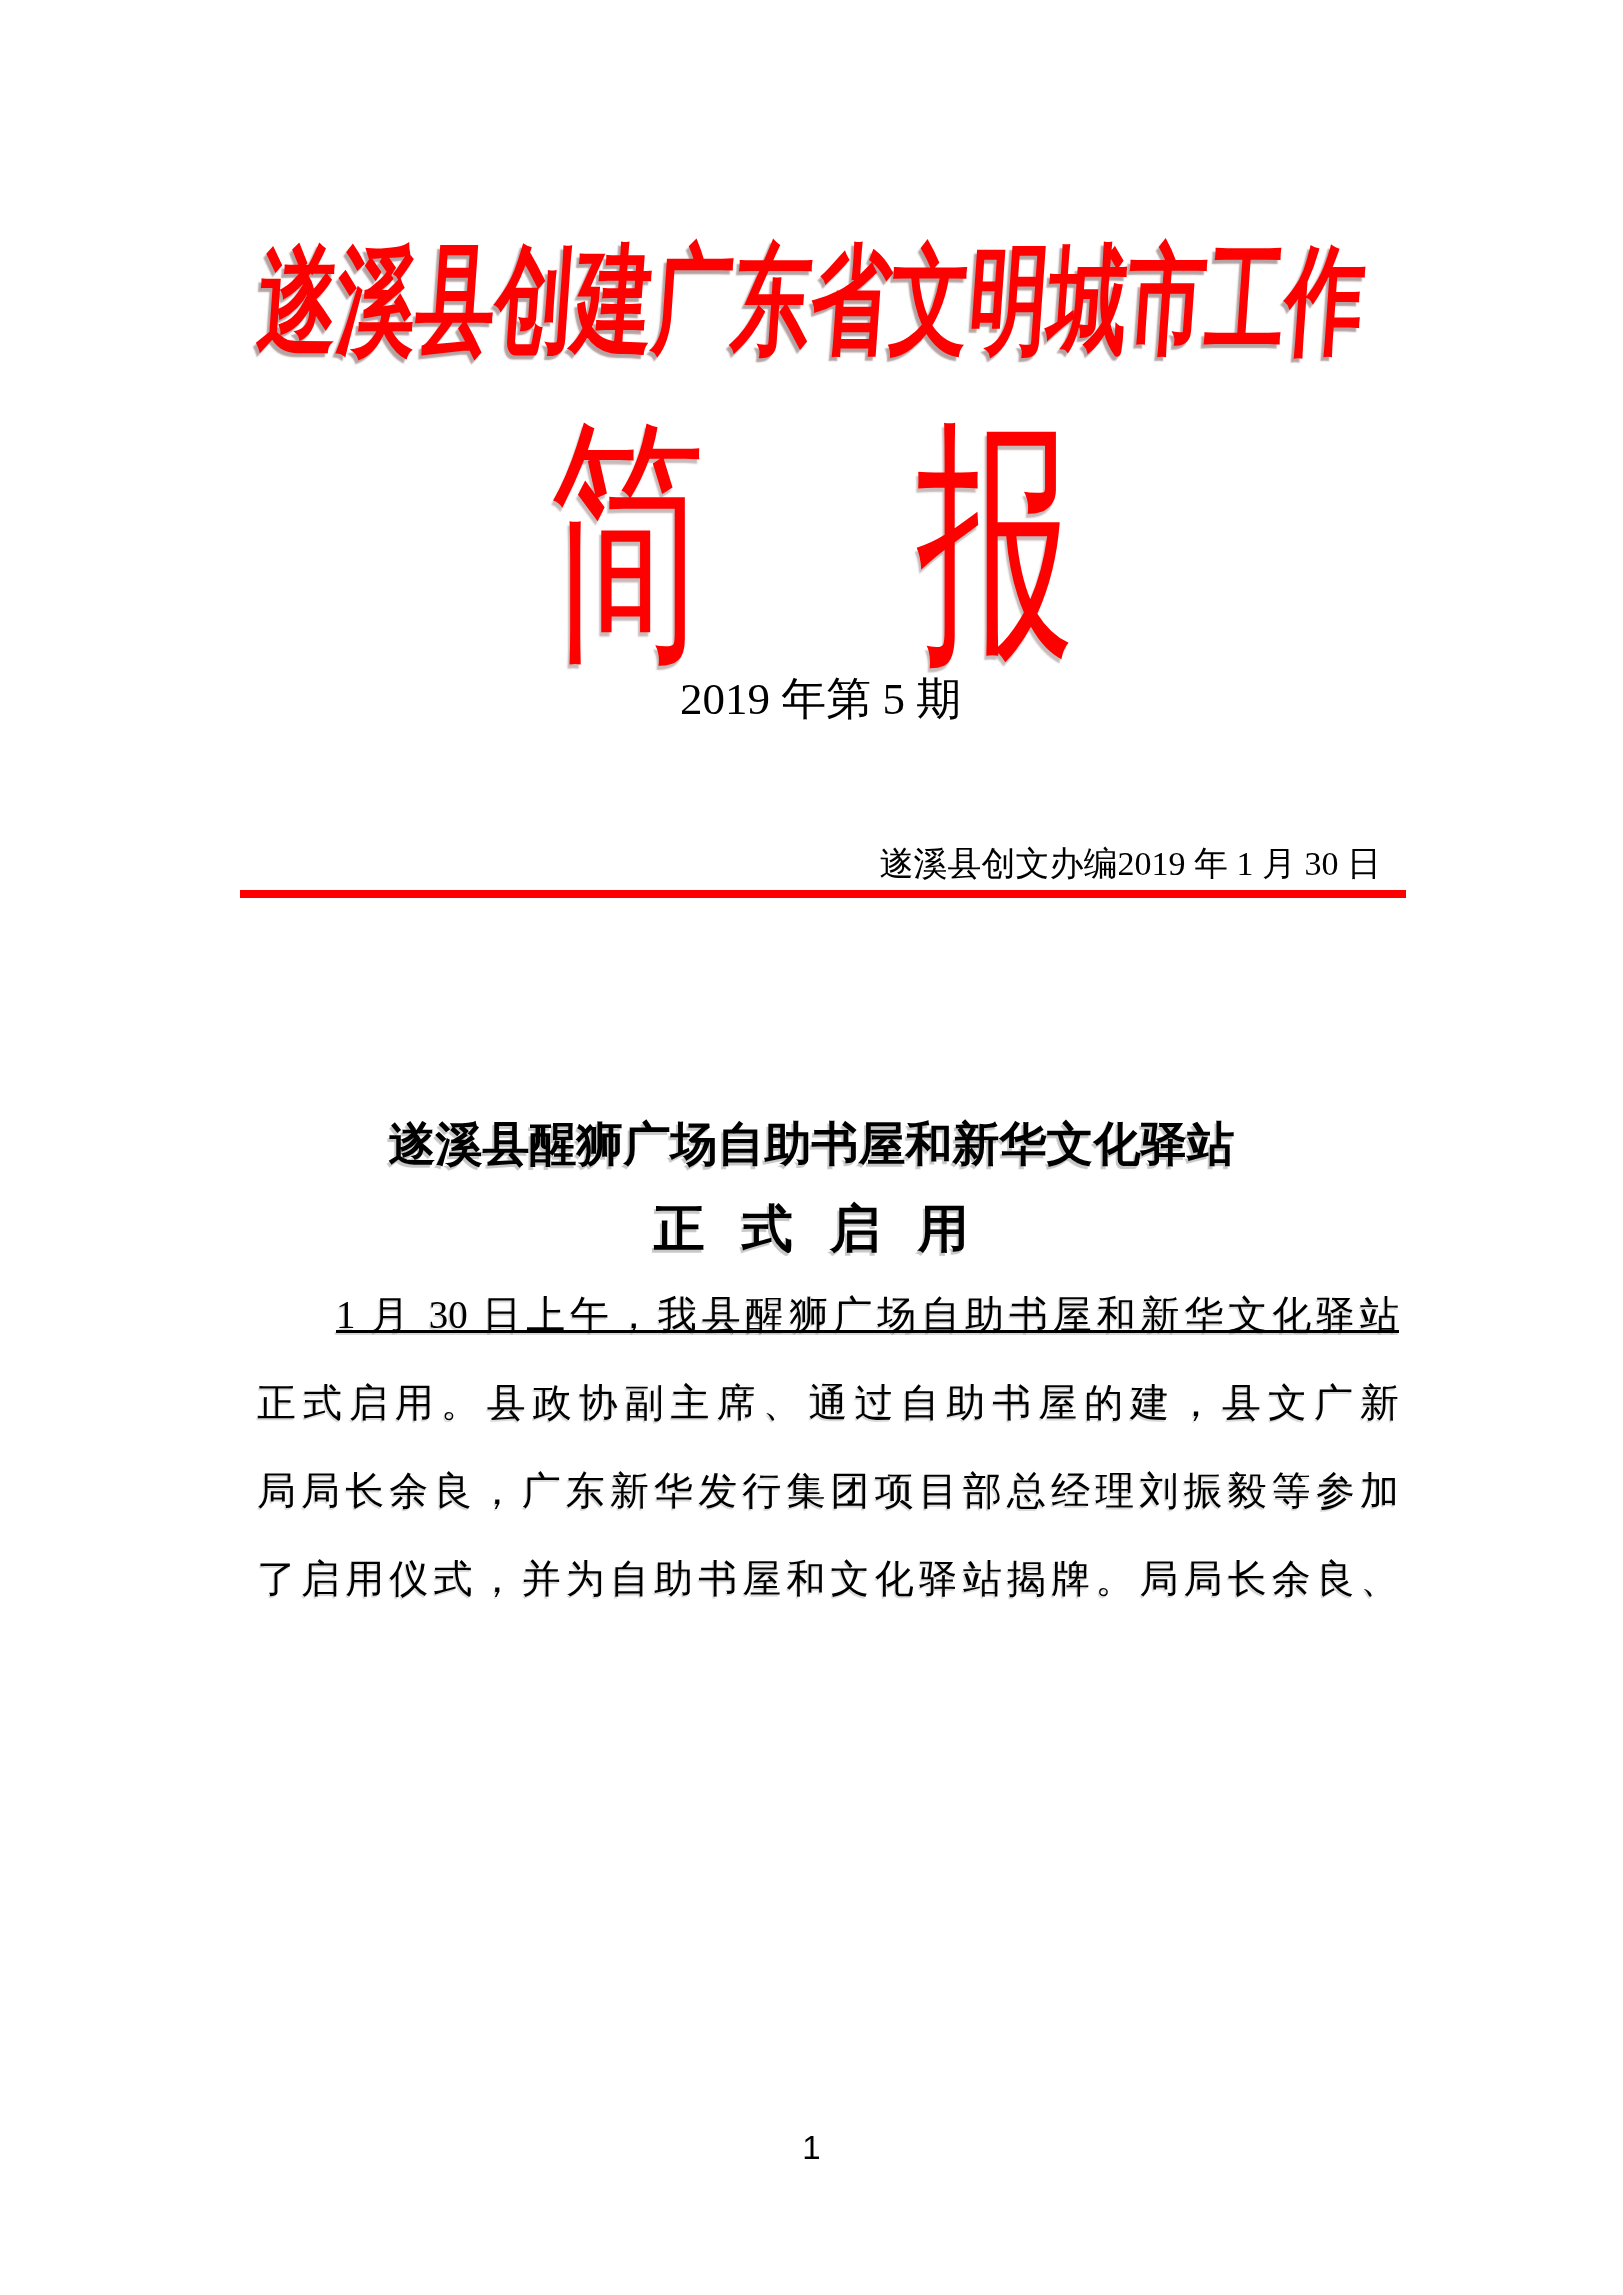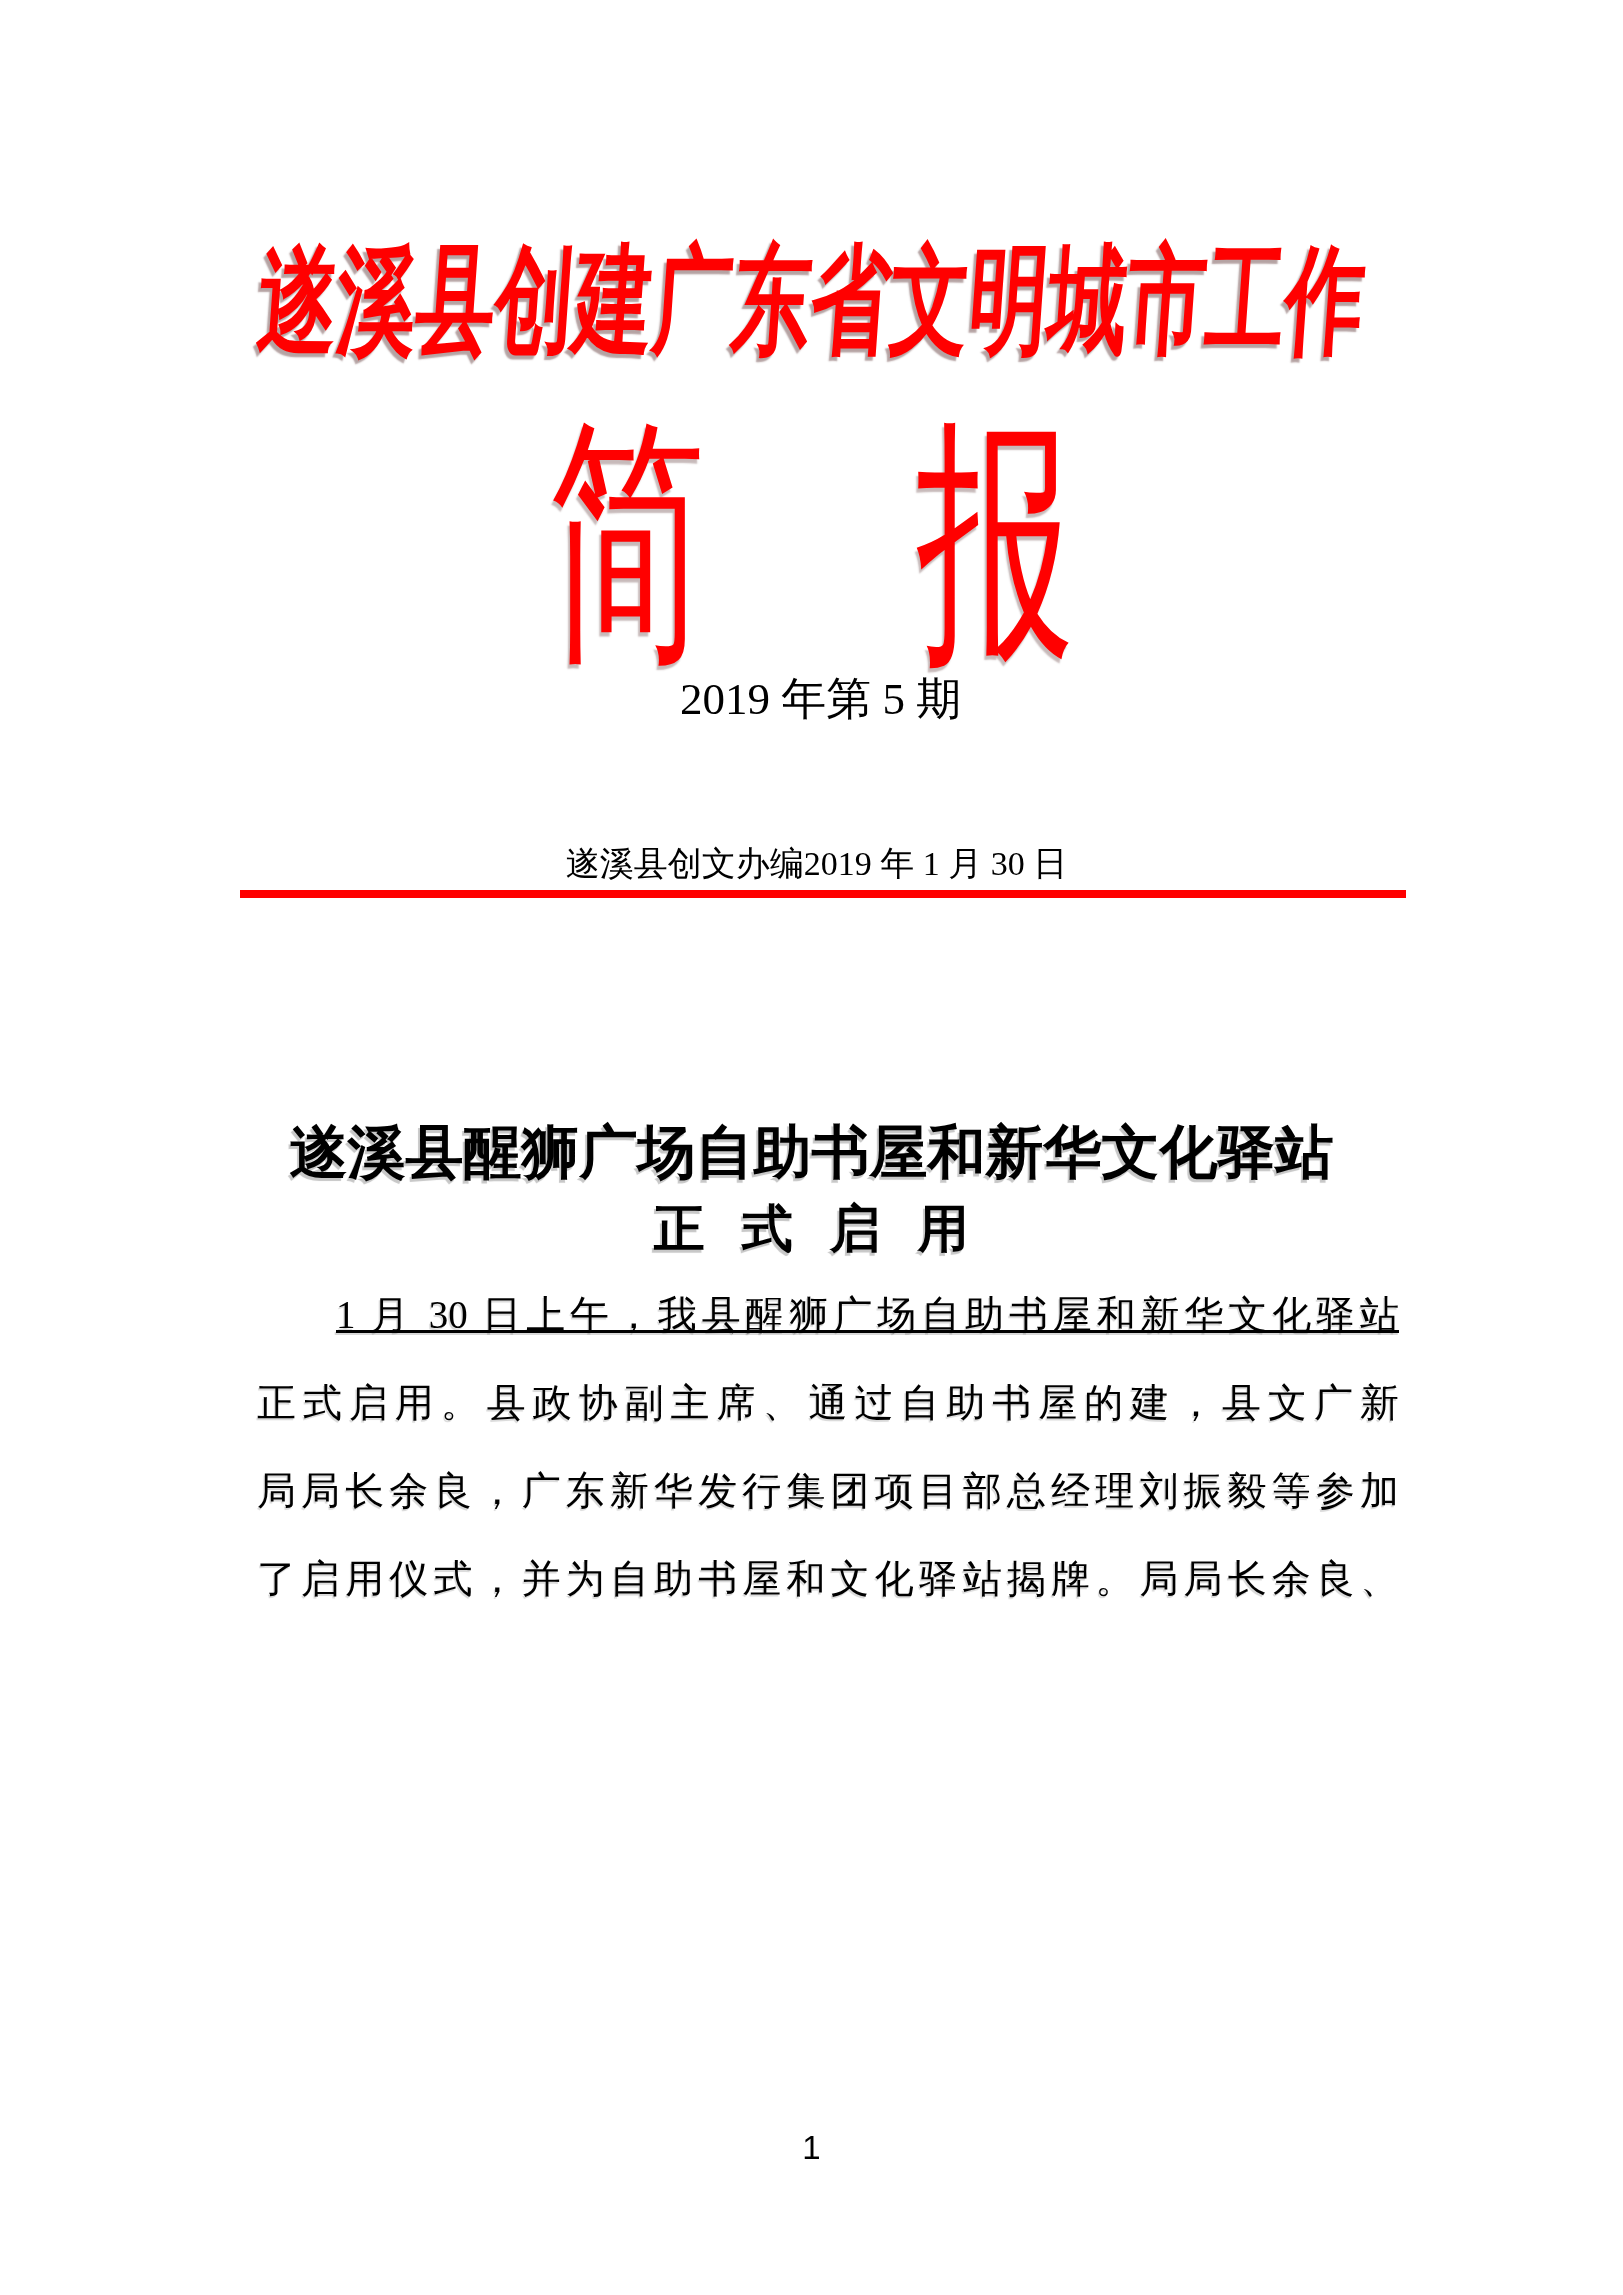--- a/index.html
+++ b/index.html
@@ -58,42 +58,42 @@
     line-height: 52px;
     white-space: nowrap;
   }
 
   
   .byline {
     position: absolute;
     top: 843px; left: 252px;
     width: 1129px;
     display: flex;
-    justify-content: center;
+    justify-content: flex-end;
     align-items: baseline;
     font-size: 34px;
     line-height: 41px;
     white-space: nowrap;
   }
 
   
   .red-rule {
     position: absolute;
     top: 890px; left: 240px;
     width: 1166px; height: 7.9px;
     background: #ff0000;
   }
 
   
   .article-title-1 {
     position: absolute;
     top: 1071px; left: 0;
     width: 100%;
     text-align: center;
-    font-size: 58px;
+    font-size: 47px;
     line-height: 68px;
     white-space: nowrap;
     text-shadow: -2px 2.6px 0.7px rgba(0,0,0,0.22);
   }
   .article-title-2 {
     position: absolute;
     top: 1157px; left: 18.3px;
     width: 100%;
     text-align: center;
     font-size: 51px;

